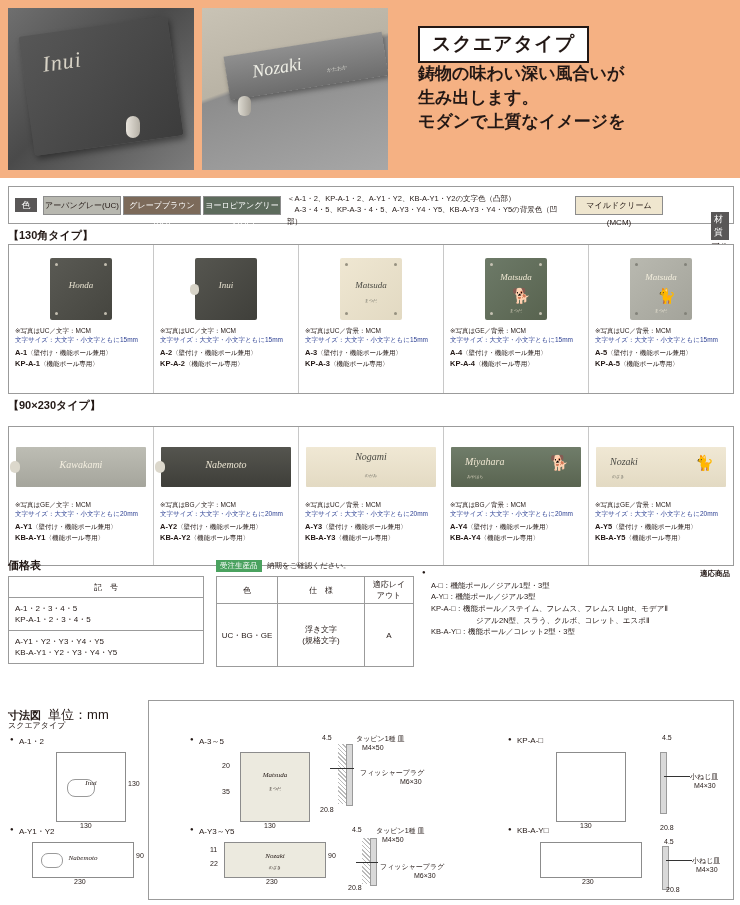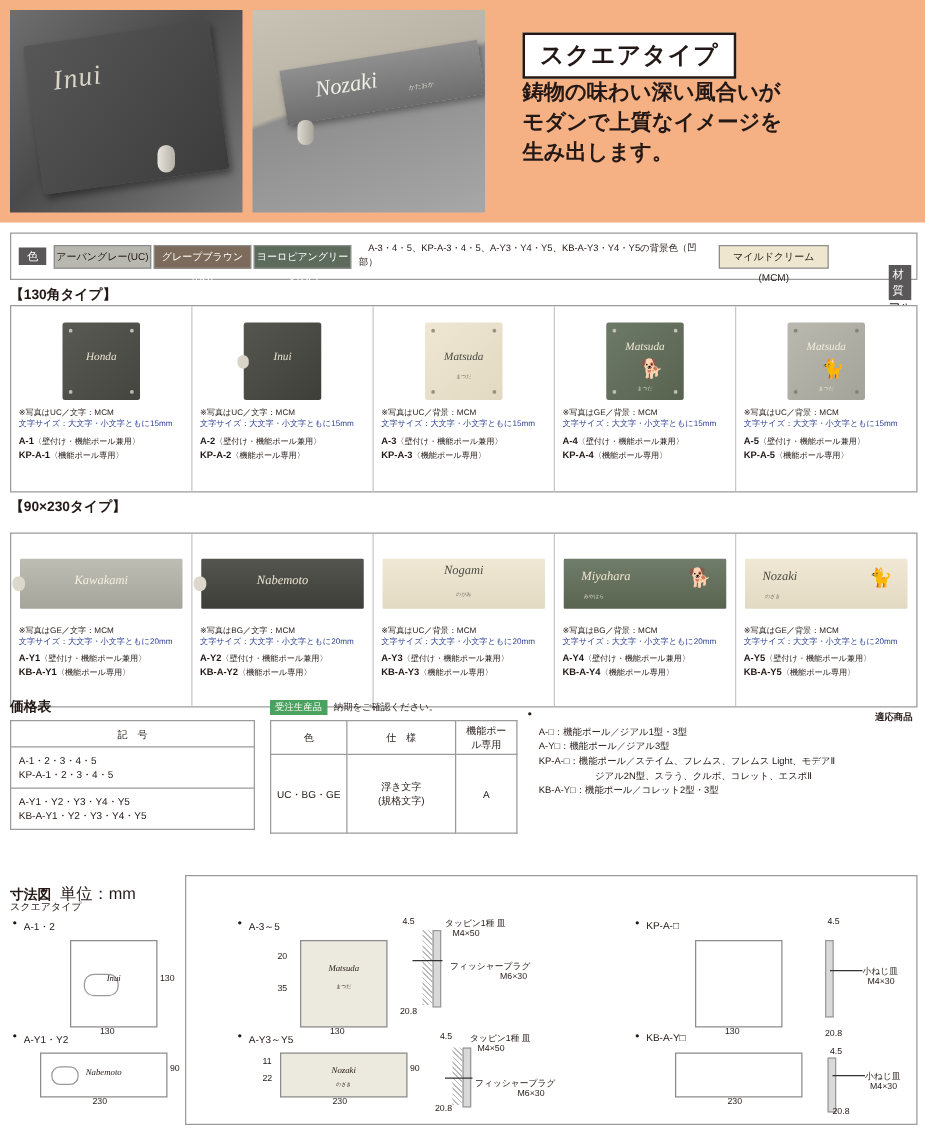--- a/index.html
+++ b/index.html
@@ -126,31 +126,32 @@
     <div class="hdr-photo hdr-photo2">
       <div class="plate2">
         <span>Nozaki</span>
         <small>かたおか</small>
       </div>
       <div class="knob2"></div>
     </div>
     <div class="hdr-title">スクエアタイプ</div>
     <div class="hdr-lead">
       <div>鋳物の味わい深い風合いが</div>
+      <div>生み出します。</div>
       <div>モダンで上質なイメージを</div>
-      <div>生み出します。</div>
     </div>
   </div>
 
   <div class="colorbar">
     <div class="cb-label">色</div>
     <div class="sw uc">アーバングレー(UC)</div>
     <div class="sw bg">グレープブラウン(BG)</div>
     <div class="sw ge">ヨーロピアングリーン(GE)</div>
     <div class="cb-note">
+      <div>＜A-1・2、KP-A-1・2、A-Y1・Y2、KB-A-Y1・Y2の文字色（凸部）</div>
       <div>　A-3・4・5、KP-A-3・4・5、A-Y3・Y4・Y5、KB-A-Y3・Y4・Y5の背景色（凹部）</div>
     </div>
     <div class="sw mcm">マイルドクリーム(MCM)</div>
     <div class="cb-mat">
       <b>材 質</b><span>アルミ鋳物</span>
     </div>
   </div>
 
   <div class="sec-h" style="left:8px;top:228px;">【130角タイプ】</div>
 
@@ -374,21 +375,21 @@
 
   <div style="position:absolute;left:216px;top:560px;">
     <span class="green-tag">受注生産品</span>
     <span style="font-size:7.5px;margin-left:3px;">納期をご確認ください。</span>
   </div>
   <table class="tbl" style="position:absolute;left:216px;top:576px;width:198px;">
     <tbody>
         <tr>
       <th style="width:52px;height:16px">色</th>
       <th style="width:78px">仕　様</th>
-      <th>機能ポール専用</th>
+      <th>適応レイアウト</th>
     </tr>
     <tr>
       <td style="height:58px">UC・BG・GE</td>
       <td>
         <div>浮き文字</div>
         <div>(規格文字)</div>
       </td>
       <td>A</td>
     </tr>
   </tbody>

